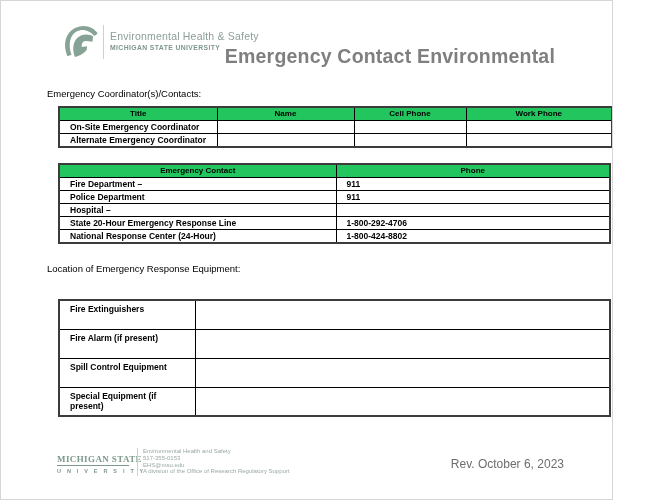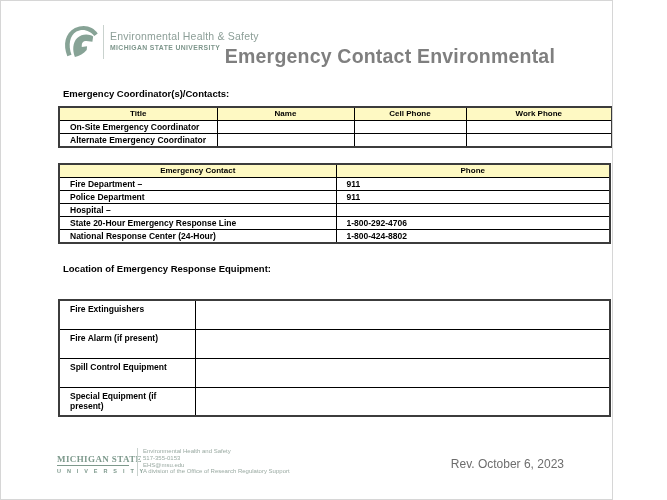--- a/index.html
+++ b/index.html
@@ -19,29 +19,29 @@
   .header-divider { position:absolute; left:102px; top:24px; width:1px; height:34px; background:#c9d2ce; }
   .org-block { position:absolute; left:109px; top:29px; }
   .org-name { font-size:10.5px; color:#8c9e97; letter-spacing:0.2px; }
   .univ-name { font-size:6.8px; font-weight:bold; color:#7e968c; letter-spacing:0.4px; margin-top:2px; }
   .page-title {
     position:absolute; right:57px; top:44px;
     font-size:19.5px; font-weight:bold; color:#7f7f7f; letter-spacing:0.2px;
   }
 
   
-  .sec-heading { position:absolute; left:62px; font-size:9.5px; font-weight:bold; color:#000; }
+  .sec-heading { position:absolute; left:46px; font-size:9.5px; font-weight:normal; color:#000; }
   .h-coord { top:87px; }
   .h-equip { top:262px; }
 
   
   table { position:absolute; border-collapse:collapse; table-layout:fixed; background:#fff; }
   th, td { border:1px solid #000; font-weight:bold; overflow:hidden; }
   th {
-    background:#fef9c3; text-align:center;
+    background:#22c55e; text-align:center;
     font-size:8px; height:13px; padding:1px 2px;
   }
   td { font-size:8.5px; padding:1px 10px; text-align:left; }
   .t-coord { left:57px; top:105px; width:553px; border:2px solid #3c3c3c; }
   .t-coord td { height:13px; }
   .t-contacts { left:57px; top:162px; width:551px; border:2px solid #3c3c3c; }
   .t-contacts td { height:12px; }
   .t-equip { left:57px; top:282px; width:551px; border:2px solid #3c3c3c;margin-top:16px; }
   .t-equip td { height:29px; vertical-align:top; padding-top:3px; font-size:8.5px; }
   .t-equip .label-cell { padding-right:10px; }

